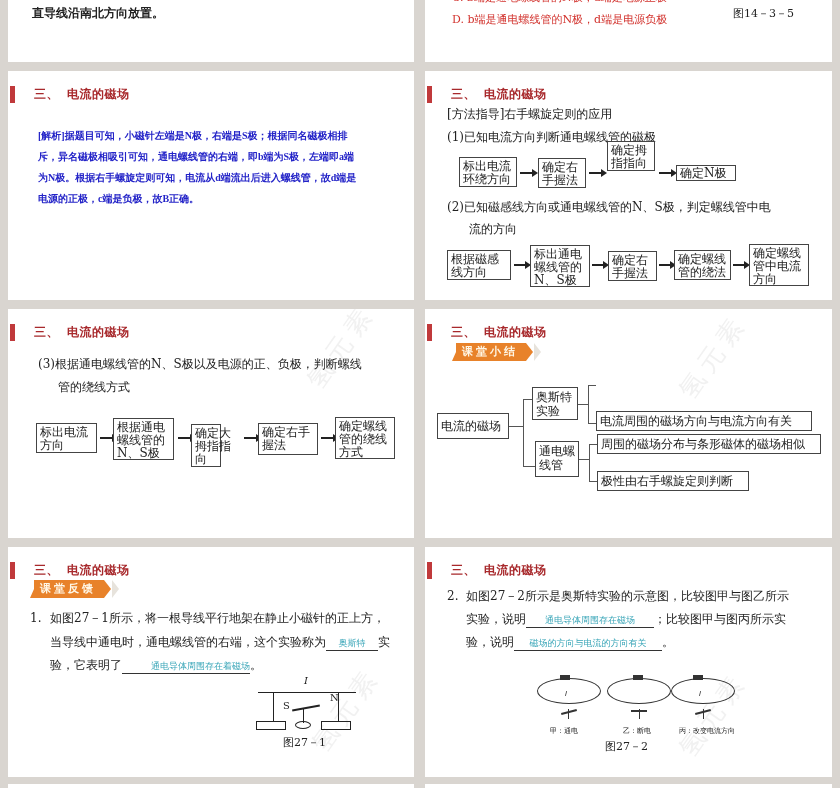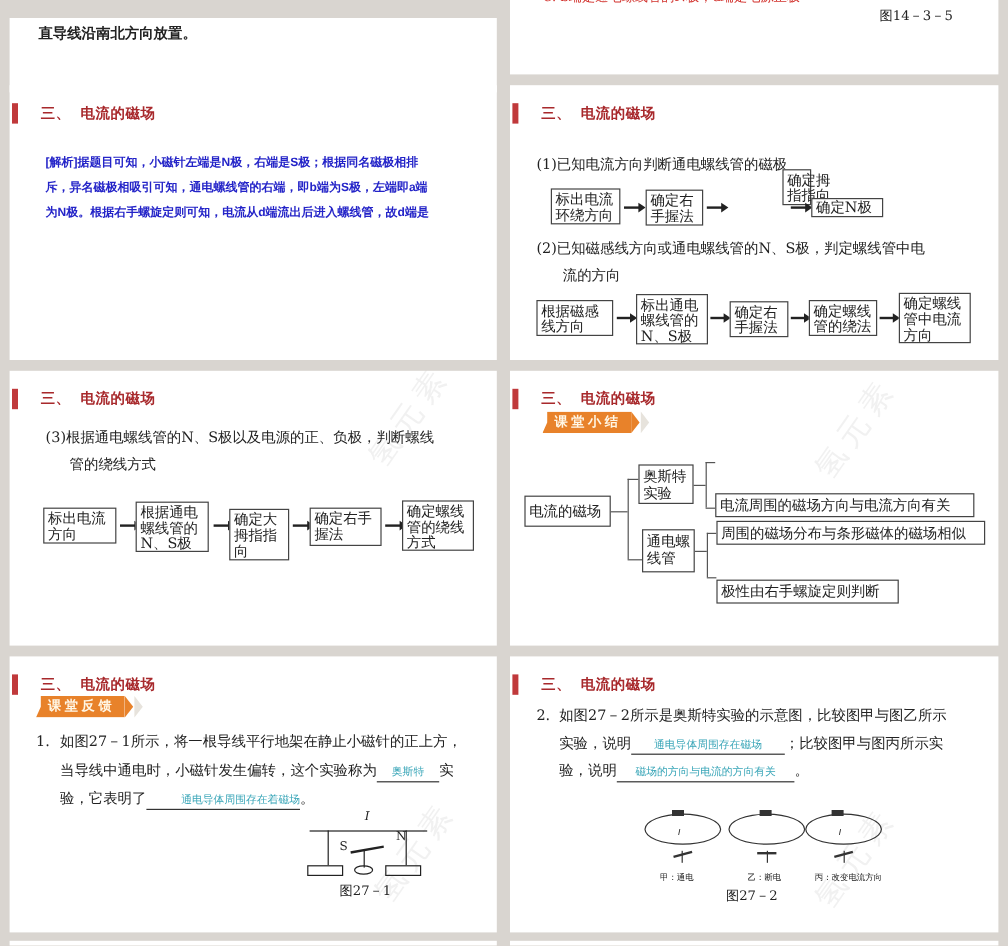--- a/index.html
+++ b/index.html
@@ -16,68 +16,71 @@
   .slide-header .title .num { margin-right: 8px; }
 
   .watermark { position: absolute; font-family: "DejaVu Sans", sans-serif; font-size: 26px; color: rgba(150,150,150,0.13); transform: rotate(-55deg); letter-spacing: 6px; white-space: nowrap; pointer-events: none; }
 
   .tag { position: absolute; height: 18px; display: flex; align-items: center; }
   .tag .tag-body { background: #e8822a; color: #fff7e6; font-size: 11px; font-weight: bold; padding: 0 8px 0 10px; height: 18px; line-height: 18px; letter-spacing: 3px; clip-path: polygon(4px 0, 100% 0, calc(100% - 0px) 100%, 0 100%, 4px 50%); font-family: "DejaVu Sans", sans-serif; }
   .tag .tag-arrow { width: 0; height: 0; border-top: 9px solid transparent; border-bottom: 9px solid transparent; border-left: 7px solid #e8822a; }
   .tag .tag-arrow2 { width: 0; height: 0; border-top: 9px solid transparent; border-bottom: 9px solid transparent; border-left: 7px solid #e7e3dc; margin-left: 1px; }
 
   .txt { position: absolute; font-size: 12px; line-height: 22px; }
-  .blue { color: #2424c8; font-family: Liberation Sans, sans-serif; font-weight: bold; font-size: 10px; line-height: 21px; }
+  .blue { color: #2424c8; font-family: Liberation Serif, serif; font-weight: bold; font-size: 10px; line-height: 21px; }
   .red { color: #d2322d; }
 
   .fbox { position: absolute; border: 1px solid #444; background: #fff; font-size: 12px; line-height: 13px; padding: 2px 3px; font-family: "DejaVu Serif", serif; }
   .arrow { position: absolute; height: 2px; background: #222; }
   .arrow::after { content: ""; position: absolute; right: -4px; top: -3px; border-top: 4px solid transparent; border-bottom: 4px solid transparent; border-left: 6px solid #222; }
 
   .line { position: absolute; background: #555; }
   .fill { color: #3aa6b8; font-size: 9px; font-family: "DejaVu Sans", sans-serif; border-bottom: 1px solid #333; display: inline-block; text-align: center; line-height: 14px; }
   .fig-caption { position: absolute; font-size: 11px; }
   .small { font-size: 7px; font-family: "DejaVu Sans", sans-serif; }
 </style>
 </head>
 <body>
 
-<div class="slide col-l" style="top:15px;height:62px;">
+<div class="slide col-l" style="top:0;height:62px;">
   <div class="txt" style="left:24px;top:2px;font-weight:bold;">直导线沿南北方向放置。</div>
 </div>
 
 <div class="slide col-r" style="top:0;height:62px;">
   <div class="txt red" style="left:27px;top:-13px;font-size:11px;">C. b端是通电螺线管的N极，d端是电源正极</div>
+  <div class="txt red" style="left:27px;top:9px;font-size:11px;">D. b端是通电螺线管的N极，d端是电源负极</div>
   <div class="txt" style="left:308px;top:3px;font-size:11px;">图14－3－5</div>
 </div>
 
 <div class="slide col-l" style="top:71px;height:229px;">
   <div class="slide-header">
     <div class="bar"></div>
     <div class="title"><span class="num">三、</span><span>电流的磁场</span></div>
   </div>
   <div class="txt blue" style="left:30px;top:54px;">[解析]据题目可知，小磁针左端是N极，右端是S极；根据同名磁极相排</div>
   <div class="txt blue" style="left:30px;top:75px;">斥，异名磁极相吸引可知，通电螺线管的右端，即b端为S极，左端即a端</div>
   <div class="txt blue" style="left:30px;top:96px;">为N极。根据右手螺旋定则可知，电流从d端流出后进入螺线管，故d端是</div>
+  <div class="txt blue" style="left:30px;top:117px;">电源的正极，c端是负极，故B正确。</div>
 </div>
 
 <div class="slide col-r" style="top:71px;height:229px;">
   <div class="slide-header">
     <div class="bar"></div>
     <div class="title"><span class="num">三、</span><span>电流的磁场</span></div>
   </div>
+  <div class="txt" style="left:22px;top:32px;">[方法指导]右手螺旋定则的应用</div>
   <div class="txt" style="left:22px;top:55px;">(1)已知电流方向判断通电螺线管的磁极</div>
 
   <div class="fbox" style="left:34px;top:86px;width:58px;height:30px;white-space:pre;">标出电流
 环绕方向</div>
   <div class="arrow" style="left:95px;top:101px;width:14px;"></div>
   <div class="fbox" style="left:113px;top:87px;width:48px;height:30px;white-space:pre;">确定右
 手握法</div>
   <div class="arrow" style="left:164px;top:101px;width:14px;"></div>
-  <div class="fbox" style="left:182px;top:70px;width:24px;height:30px;white-space:pre;margin-left:45px;">确定拇
+  <div class="fbox" style="left:182px;top:70px;width:48px;height:30px;white-space:pre;">确定拇
 指指向</div>
   <div class="arrow" style="left:234px;top:101px;width:14px;"></div>
   <div class="fbox" style="left:251px;top:94px;width:60px;height:16px;line-height:11px;">确定N极</div>
 
   <div class="txt" style="left:22px;top:125px;">(2)已知磁感线方向或通电螺线管的N、S极，判定螺线管中电</div>
   <div class="txt" style="left:44px;top:147px;">流的方向</div>
 
   <div class="fbox" style="left:22px;top:179px;width:64px;height:30px;white-space:pre;">根据磁感
 线方向</div>
   <div class="arrow" style="left:89px;top:193px;width:13px;"></div>
@@ -105,21 +108,21 @@
   <div class="txt" style="left:30px;top:44px;">(3)根据通电螺线管的N、S极以及电源的正、负极，判断螺线</div>
   <div class="txt" style="left:50px;top:67px;">管的绕线方式</div>
 
   <div class="fbox" style="left:28px;top:114px;width:61px;height:30px;white-space:pre;">标出电流
 方向</div>
   <div class="arrow" style="left:92px;top:128px;width:14px;"></div>
   <div class="fbox" style="left:105px;top:109px;width:61px;height:42px;white-space:pre;">根据通电
 螺线管的
 N、S极</div>
   <div class="arrow" style="left:170px;top:128px;width:14px;"></div>
-  <div class="fbox" style="left:183px;top:115px;width:50px;height:43px;white-space:pre;">确定大
+  <div class="fbox" style="left:183px;top:115px;width:30px;height:43px;white-space:pre;">确定大
 拇指指
 向</div>
   <div class="arrow" style="left:236px;top:128px;width:14px;"></div>
   <div class="fbox" style="left:250px;top:114px;width:60px;height:32px;white-space:pre;">确定右手
 握法</div>
   <div class="arrow" style="left:313px;top:128px;width:14px;"></div>
   <div class="fbox" style="left:327px;top:108px;width:60px;height:42px;white-space:pre;">确定螺线
 管的绕线
 方式</div>
 </div>
@@ -150,37 +153,37 @@
   <div class="line" style="left:163px;top:114px;width:8px;height:1px;"></div>
   <div class="fbox" style="left:171px;top:102px;width:216px;height:20px;line-height:14px;">电流周围的磁场方向与电流方向有关</div>
 
   <div class="fbox" style="left:110px;top:132px;width:44px;height:36px;white-space:pre;line-height:14px;">通电螺
 线管</div>
   <div class="line" style="left:154px;top:150px;width:10px;height:1px;"></div>
   <div class="line" style="left:164px;top:135px;width:1px;height:37px;"></div>
   <div class="line" style="left:164px;top:135px;width:8px;height:1px;"></div>
   <div class="line" style="left:164px;top:172px;width:8px;height:1px;"></div>
   <div class="fbox" style="left:172px;top:125px;width:224px;height:20px;line-height:14px;">周围的磁场分布与条形磁体的磁场相似</div>
-  <div class="fbox" style="left:172px;top:174px;width:152px;height:20px;line-height:14px;">极性由右手螺旋定则判断</div>
+  <div class="fbox" style="left:172px;top:162px;width:152px;height:20px;line-height:14px;">极性由右手螺旋定则判断</div>
 </div>
 
 <div class="slide col-l" style="top:547px;height:230px;">
   <div class="slide-header">
     <div class="bar"></div>
     <div class="title"><span class="num">三、</span><span>电流的磁场</span></div>
   </div>
   <div class="tag" style="left:22px;top:33px;">
     <div class="tag-body">课堂反馈</div>
     <div class="tag-arrow"></div>
     <div class="tag-arrow2"></div>
   </div>
   <div class="txt" style="left:22px;top:60px;">1.</div>
   <div class="txt" style="left:42px;top:60px;">如图27－1所示，将一根导线平行地架在静止小磁针的正上方，</div>
   <div class="txt" style="left:42px;top:84px;white-space:nowrap;">
-    <span>当导线中通电时，小磁针发生偏转，这个实验称为</span><span class="fill" style="width:52px;">奥斯特</span><span>实</span>
+    <span>当导线中通电时，通电螺线管的右端，这个实验称为</span><span class="fill" style="width:52px;">奥斯特</span><span>实</span>
   </div>
   <div class="txt" style="left:42px;top:107px;white-space:nowrap;">
     <span>验，它表明了</span><span class="fill" style="width:128px;text-align:right;">通电导体周围存在着磁场</span><span>。</span>
   </div>
 
   <div class="watermark" style="left:290px;top:145px;">氢元素</div>
 
   <div>
     <div class="line" style="left:250px;top:145px;width:98px;height:1px;background:#222;"></div>
     <div class="txt" style="left:296px;top:127px;font-size:10px;font-style:italic;line-height:14px;">I</div>

